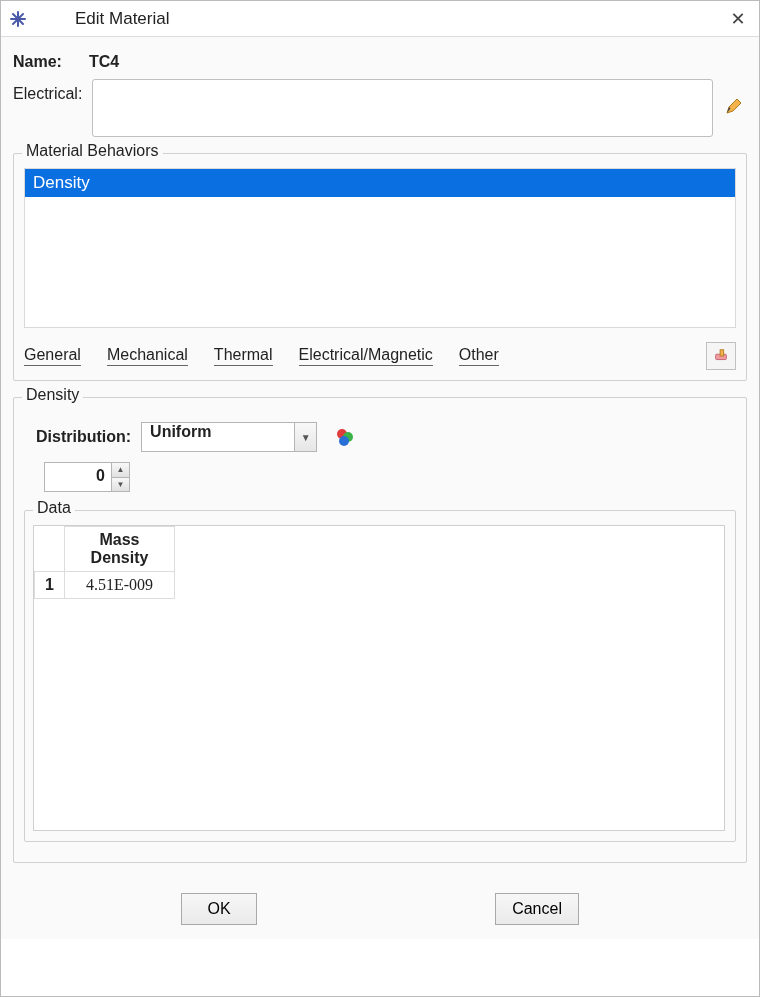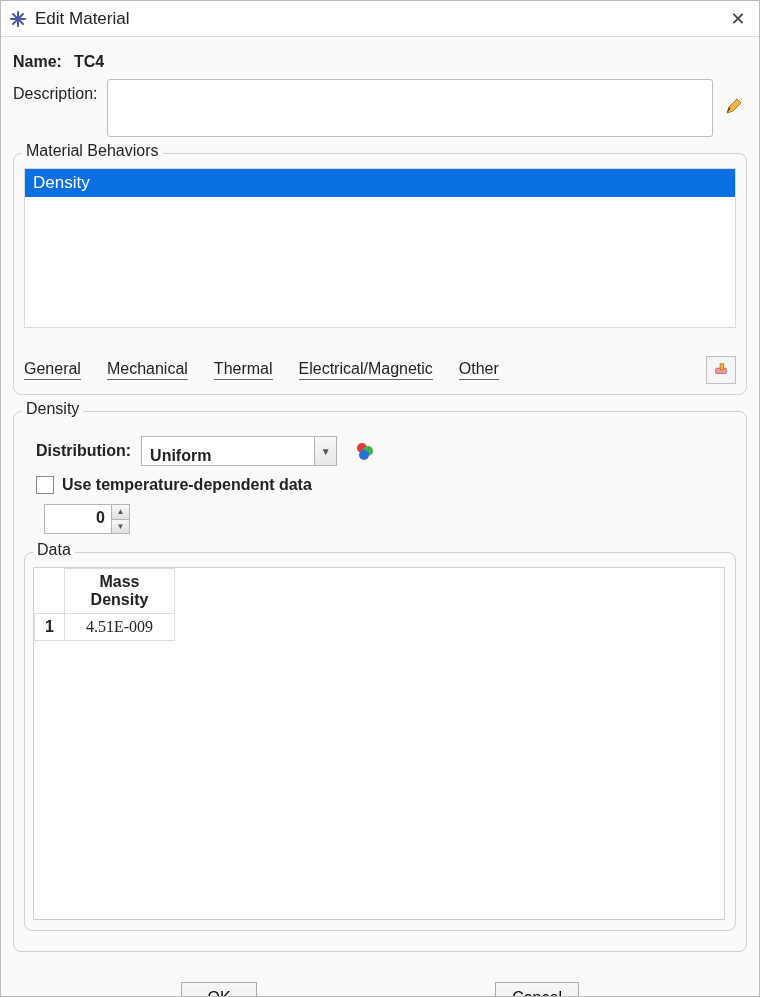--- a/index.html
+++ b/index.html
@@ -11,48 +11,49 @@
     color:#222;
     background:#fff;
     border:1px solid #bbb;
   }
   
   .titlebar {
     display:flex; align-items:center;
     height:36px; padding:0 8px;
     border-bottom:1px solid #ddd;
     background:#fff;
+    gap:40px;
   }
   .titlebar .app-icon { width:18px; height:18px; margin-right:8px; }
   .titlebar .title { flex:1; font-size:17px; }
   .titlebar .close { width:26px; text-align:center; font-size:18px; cursor:default; color:#444;}
 
   .content { padding:8px 12px 6px 12px; background:#fafafa; }
 
   .row { display:flex; align-items:center; margin:8px 0;font-weight:bold; }
   .lbl { margin-right:10px; }
-  .name-val { margin-left:2px; }
+  .name-val { margin-left:17px; }
 
   .desc-row { display:flex; align-items:flex-start; margin:6px 0 12px 0; }
   .desc-row .lbl { padding-top:6px; }
   .desc-box {
     flex:1; height:58px;
     border:1px solid #bfbfbf; border-radius:3px;
     background:#fff; padding:4px 6px;
     font:inherit; resize:none;
   }
   .pencil {
     width:26px; height:26px; margin-left:8px; margin-top:14px;
     display:flex; align-items:center; justify-content:center;
   }
 
   
   .groupbox {
     border:1px solid #d0d0d0;
-    border-radius:8px;
+    border-radius:2px;
     margin:16px 0 10px 0;
     padding:14px 10px 10px 10px;
     position:relative;
     background:#fafafa;
   }
   .groupbox .legend {
     position:absolute; top:-12px; left:8px;
     background:#fafafa; padding:0 4px;
     font-size:16px;
   }
@@ -67,42 +68,42 @@
     font-size:17px;
     cursor:default;
   }
   .behavior-item.selected {
     background:#0a6fe0;
     color:#fff;
   }
 
   .menu-row {
     display:flex; align-items:center;
-    margin-top:28px;
+    margin-top:14px;
   }
   .menu-item {
     margin-right:26px;
     cursor:default;
     border-bottom:1px solid #666;
     padding-bottom:1px;
   }
   .spacer { flex:1; }
   .eraser-btn {
     width:30px; height:28px;
     border:1px solid #c0c0c0; background:#f5f5f5;
     display:flex; align-items:center; justify-content:center;
   }
 
   
   .density-inner .row { margin:10px 12px; }
   .combo {
-    display:inline-flex; align-items:flex-end;
+    display:inline-flex; align-items:flex-start;
     border:1px solid #b5b5b5; background:#fff;
     height:30px;
-    width:196px;
+    width:176px;
   }
   .combo .combo-text {
     flex:1; padding:0 8px;
   }
   .combo .combo-btn {
     width:22px; height:100%;
     border-left:1px solid #b5b5b5;
     background:linear-gradient(#f8f8f8,#e6e6e6);
     display:flex; align-items:center; justify-content:center;
     font-size:10px; color:#555;
@@ -135,21 +136,21 @@
     flex:1; background:linear-gradient(#f8f8f8,#e0e0e0);
     display:flex; align-items:center; justify-content:center;
     font-size:8px; color:#555;
   }
   .spinner .sb + .sb { border-top:1px solid #b5b5b5; }
 
   
   .data-table-area {
     border:1px solid #cfcfcf;
     background:#fff;
-    height:353px;
+    height:306px;
     padding:0;
   }
   .dt {
     border-collapse:collapse;
   }
   .dt th, .dt td {
     border:1px solid #dcdcdc;
     padding:4px 10px;
     text-align:center;
     font-size:16px;
@@ -191,21 +192,21 @@
 </div>
 
 <div class="content">
 
   <div class="row">
     <span class="lbl">Name:</span>
     <span class="name-val">TC4</span>
   </div>
 
   <div class="desc-row">
-    <span class="lbl">Description:</span>
+    <span class="lbl">Electrical:</span>
     <textarea class="desc-box" style=""></textarea>
     <span class="pencil">
       <svg viewBox="0 0 20 20" width="20" height="20">
         <polygon points="3,17 5,11 13,3 17,7 9,15" fill="#f4b24a" stroke="#b07a1f"></polygon>
         <polygon points="3,17 5,11 6.5,12.5" fill="#444"></polygon>
       </svg>
     </span>
   </div>
 
   <div class="groupbox">
@@ -241,24 +242,20 @@
         </span>
         <span class="mini-icon">
           <svg viewBox="0 0 20 20" width="20" height="20">
             <circle cx="7" cy="7" r="5" fill="#e23b3b"></circle>
             <circle cx="13" cy="10" r="5" fill="#3bb24a"></circle>
             <circle cx="9" cy="14" r="5" fill="#2a6fd6"></circle>
           </svg>
         </span>
       </div>
 
-      <div class="row">
-        <span class="checkbox"></span>
-        <span>Use temperature-dependent data</span>
-      </div>
 
       <div class="row">
         <span class="spinner">
           <span class="spin-val">0</span>
           <span class="spin-btns">
             <span class="sb">▲</span>
             <span class="sb">▼</span>
           </span>
         </span>
       </div>

